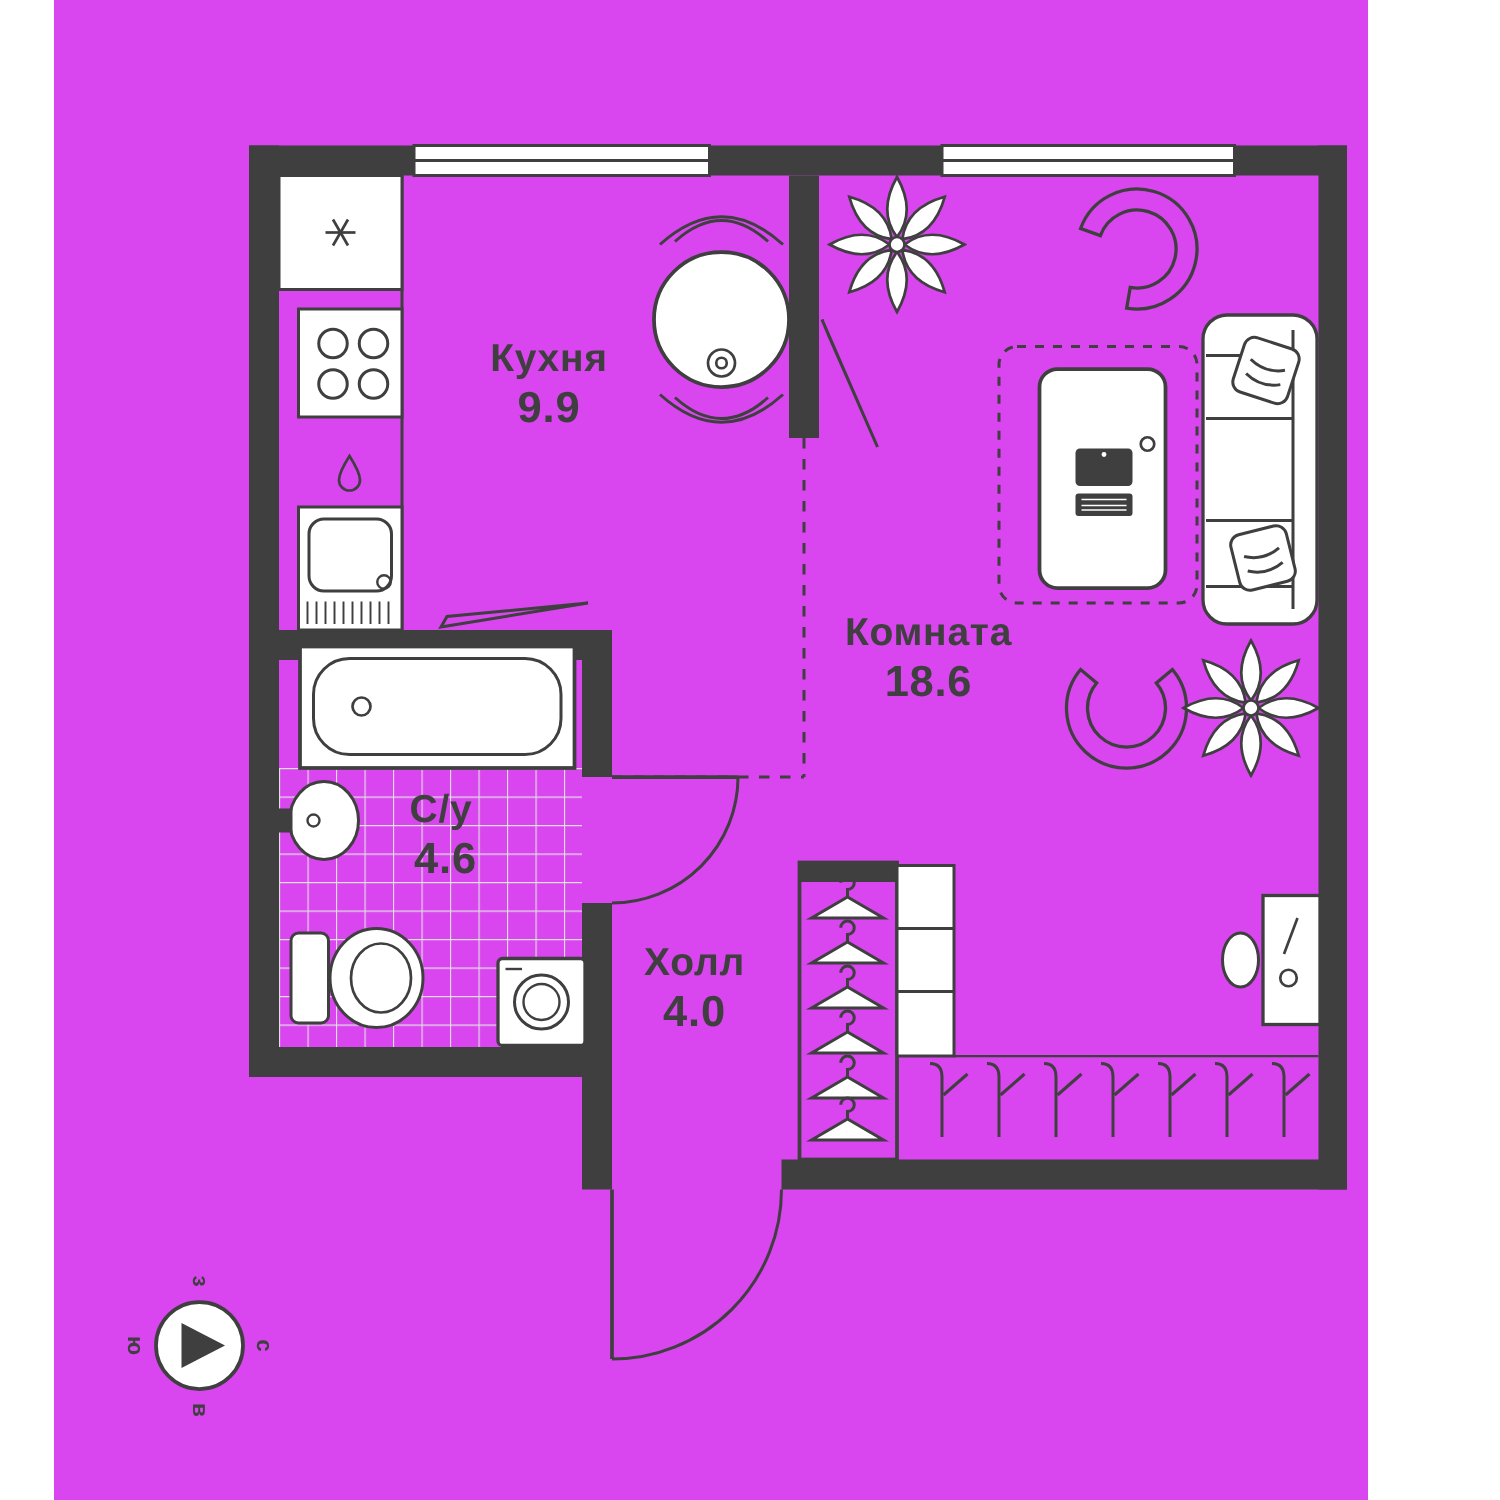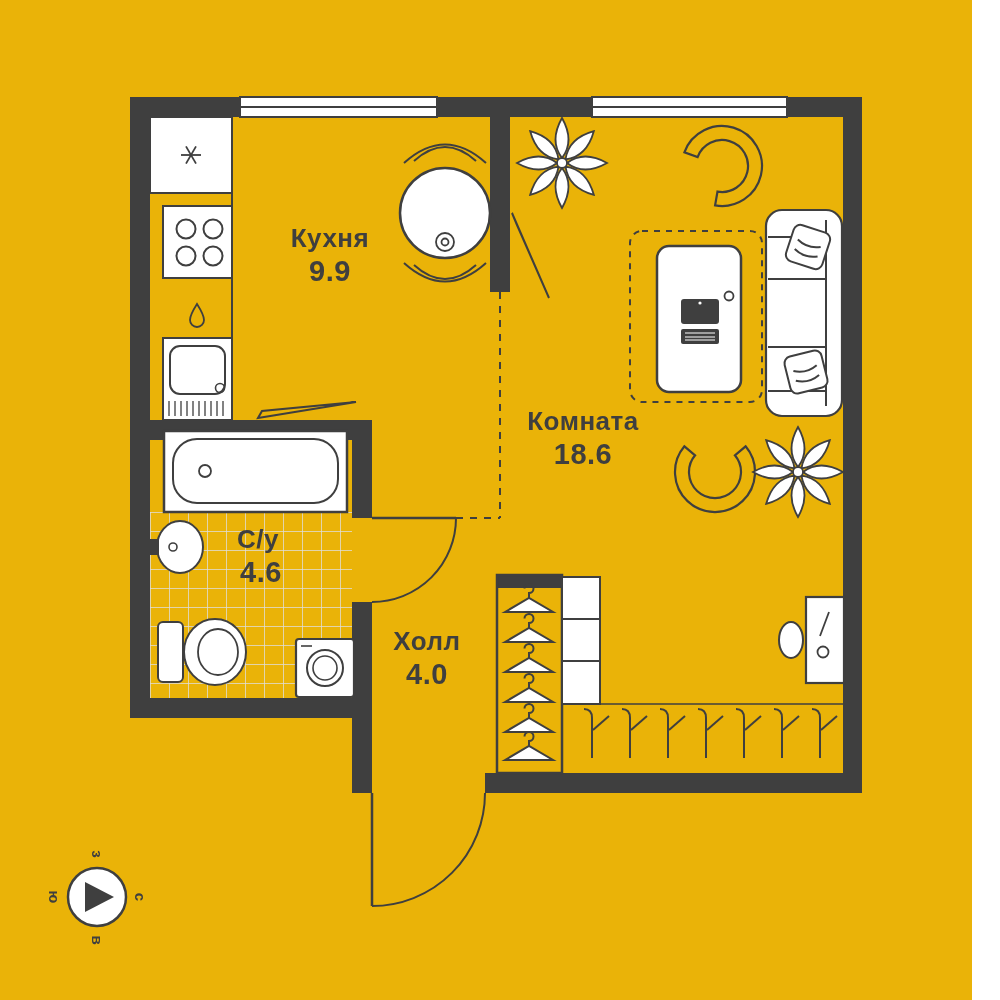--- a/index.html
+++ b/index.html
@@ -5,23 +5,24 @@
   html, body {
     margin: 0;
     padding: 0;
     width: 1000px;
     height: 1000px;
     background: #ffffff;
     font-family: "Liberation Sans", sans-serif;
   }
   .plan-wrap {
     position: relative;
-    width: 972px;
+    width: 876px;
     height: 1000px;
-    background: #eab308;
+    background: #d946ef;
+    margin-left: 36px;
   }
   svg text {
     font-family: "Liberation Sans", sans-serif;
     fill: #3f3f3f;
   }
   .room-name { font-size: 26px; font-weight: 600; letter-spacing: .5px; }
   .room-area { font-size: 29px; font-weight: 700; letter-spacing: .5px; }
   .compass-letter { font-size: 15px; font-weight: 600; }
 </style>
 </head>

